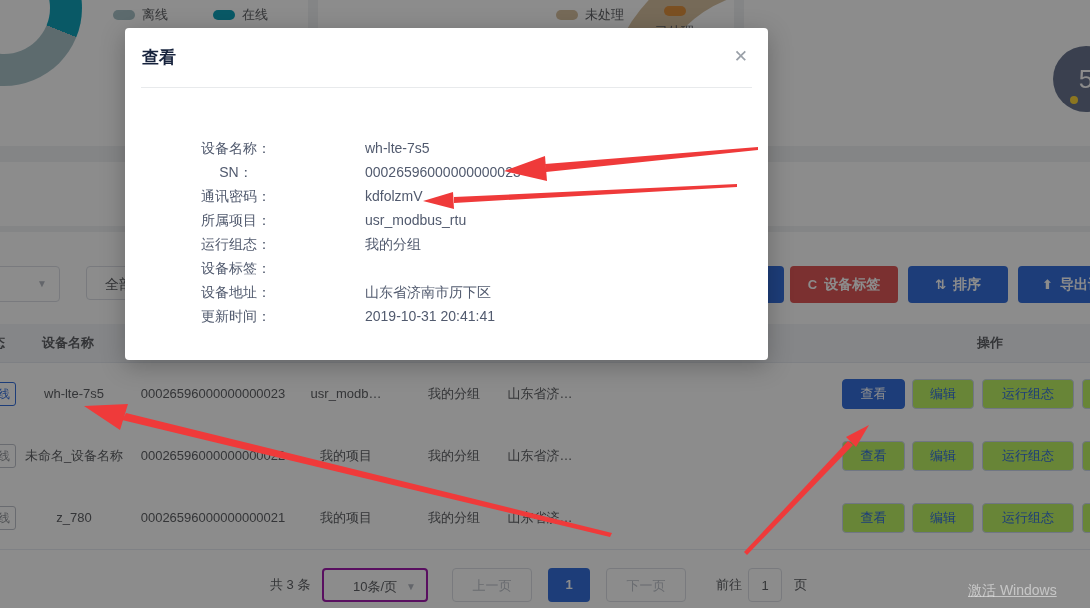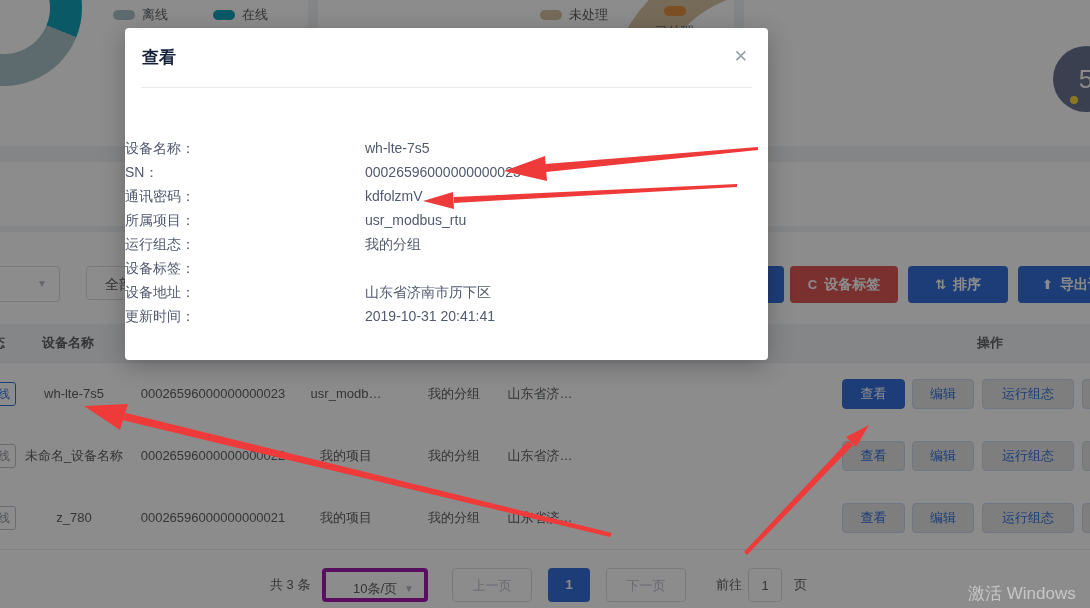--- a/index.html
+++ b/index.html
@@ -12,21 +12,21 @@
   #card-right{left:744px;top:-44px;width:364px;height:190px;}
   .donut{position:absolute;border-radius:50%;}
   #donut1{left:-60px;top:-26px;width:156px;height:156px;
           background:conic-gradient(#a9c3c9 0 20deg,#11a3ba 20deg 112deg,#a9c3c9 112deg 360deg);}
   #donut1 .hole{position:absolute;left:32px;top:32px;width:92px;height:92px;border-radius:50%;background:#fff;}
   #donut2{left:285px;top:-10px;width:340px;height:340px;
           background:conic-gradient(#fff 0 8deg,#e0923f 8deg 160deg,#d8c1a1 160deg 352deg,#fff 352deg 360deg);}
   #donut2 .hole{position:absolute;left:45px;top:45px;width:250px;height:250px;border-radius:50%;background:#fff;}
   .legend{position:absolute;top:6px;display:flex;align-items:center;gap:7px;font-size:13px;color:#606266;}
   .sw{width:22px;height:10px;border-radius:5px;display:inline-block;}
-  #lg-off{left:113px;} #lg-on{left:213px;} #lg-pending{left:540px;} #lg-handled{left:655px;flex-direction:column;}
+  #lg-off{left:113px;} #lg-on{left:213px;} #lg-pending{left:556px;} #lg-handled{left:655px;flex-direction:column;}
   #bar-tabs{left:-14px;top:162px;width:1118px;height:64px;}
   #panel-main{left:-14px;top:232px;width:1118px;height:400px;border-radius:6px 6px 0 0;}
   
   #float-badge{position:absolute;left:1053px;top:46px;width:66px;height:66px;border-radius:50%;
                background:#6a7690;color:#fff;font-size:26px;line-height:66px;text-align:center;}
   #float-dot{position:absolute;left:1070px;top:96px;width:8px;height:8px;border-radius:50%;background:#ffd83b;}
   
   .selbox{position:absolute;height:34px;border:1px solid #dcdfe6;border-radius:4px;background:#fff;
           font-size:14px;color:#606266;line-height:34px;}
   #sel-left{left:-30px;top:266px;width:88px;}
@@ -50,53 +50,53 @@
   #row1{top:363px;} #row2{top:425px;} #row3{top:487px;}
   .cell{position:absolute;top:0;line-height:62px;text-align:center;white-space:nowrap;overflow:hidden;}
   .c-name{left:18px;width:112px;}
   .c-sn{left:132px;width:162px;}
   .c-project{left:294px;width:104px;}
   .c-group{left:412px;width:84px;}
   .c-addr{left:502px;width:76px;}
   .tag{position:absolute;left:-20px;top:19px;width:34px;height:22px;border:1px solid #c0c4cc;border-radius:3px;
        font-size:12px;line-height:22px;text-align:center;color:#909399;background:#fff;}
   .tag.on{border-color:#3570dd;color:#3570dd;}
-  .abtn{position:absolute;top:16px;height:30px;border:1px solid #cdd8ee;border-radius:4px;background:#e5e5e5;
+  .abtn{position:absolute;top:16px;height:30px;border:1px solid #cdd8ee;border-radius:4px;background:#bef264;
         color:#3570dd;font-size:13px;line-height:28px;text-align:center;box-sizing:border-box;}
   .abtn.solid{background:#3570dd;border-color:#3570dd;color:#fff;}
   .a-view{left:842px;width:63px;}
   .a-edit{left:912px;width:62px;}
   .a-run{left:982px;width:92px;}
   .a-more{left:1082px;width:44px;}
   
   #pager{position:absolute;left:0;top:560px;width:1090px;height:48px;font-size:13px;color:#606266;}
   .pg{position:absolute;top:8px;height:34px;line-height:34px;}
   #pg-total{left:270px;}
-  #pg-size{left:322px;width:106px;border:4px solid #a21caf;border-radius:4px;background:#fff;text-align:center;box-sizing:border-box;}
+  #pg-size{left:322px;width:106px;border:2px solid #a21caf;border-radius:4px;background:#fff;text-align:center;box-sizing:border-box;}
   #pg-size .caret{position:absolute;right:10px;top:0;color:#b4b9c2;font-size:10px;}
   .pbtn{border:1px solid #dcdfe6;border-radius:4px;background:#fff;color:#c0c4cc;text-align:center;box-sizing:border-box;}
   #pg-prev{left:452px;width:80px;}
   #pg-cur{left:548px;width:42px;background:#3570dd;border:none;border-radius:4px;color:#fff;font-weight:700;text-align:center;}
   #pg-next{left:606px;width:80px;}
   #pg-go-label{left:716px;}
   #pg-go-input{left:748px;width:34px;border:1px solid #dcdfe6;border-radius:4px;background:#fff;text-align:center;box-sizing:border-box;color:#606266;}
   #pg-go-suffix{left:794px;}
   
   #mask{position:absolute;inset:0;background:rgba(0,0,0,0.45);z-index:50;}
   
-  #watermark{position:absolute;left:968px;top:582px;z-index:55;font-size:17px;color:rgba(255,255,255,0.5);white-space:nowrap;}
+  #watermark{position:absolute;left:968px;top:582px;z-index:55;font-size:14px;color:rgba(255,255,255,0.5);white-space:nowrap;text-decoration:underline;}
   
   #modal{position:absolute;left:125px;top:28px;width:643px;height:332px;background:#fff;border-radius:4px;
          box-shadow:0 6px 24px rgba(0,0,0,0.25);z-index:60;}
   #modal-title{position:absolute;left:17px;top:18px;font-size:17px;font-weight:700;color:#17233d;}
   #modal-close{position:absolute;right:20px;top:18px;font-size:17px;color:#9aa0a8;cursor:pointer;}
   #modal-divider{position:absolute;left:16px;right:16px;top:59px;height:1px;background:#e8eaec;}
   #modal-body{position:absolute;left:0;top:108px;width:100%;font-size:14px;color:#515a6e;}
   .mrow{height:24px;line-height:24px;white-space:nowrap;}
-  .mlabel{display:inline-block;width:222px;text-align:left;}
+  .mlabel{display:inline-block;width:222px;text-align:center;}
   .mvalue{margin-left:18px;}
   
   #arrows{position:absolute;inset:0;z-index:70;pointer-events:none;}
 </style>
 </head>
 <body>
 
 <div id="screen">
 
   <div class="card" id="card-devstat">

